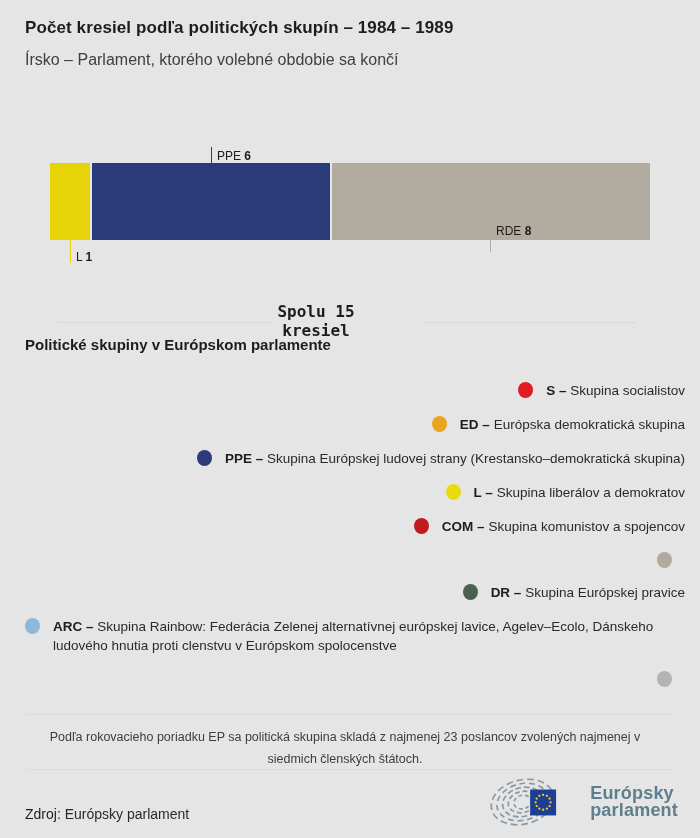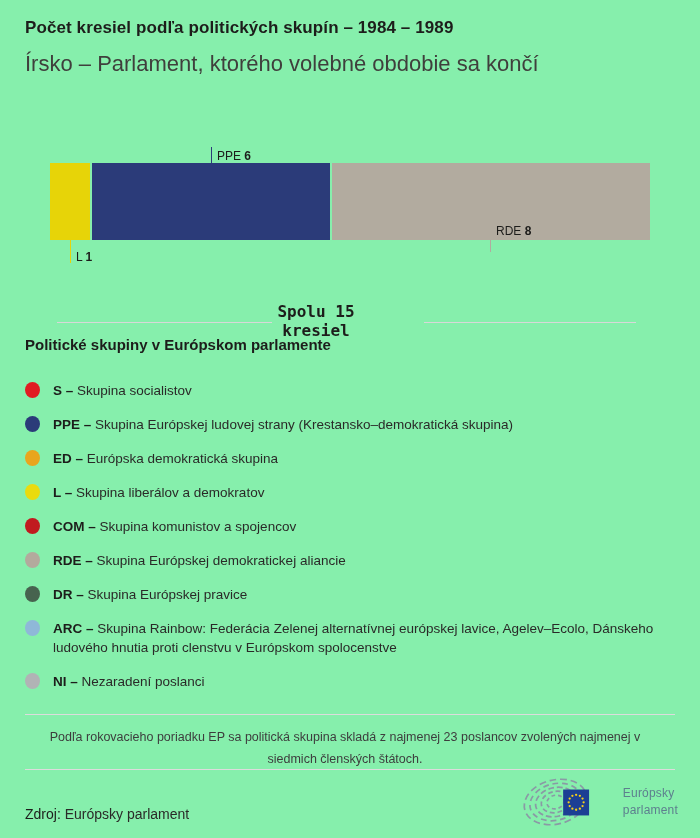--- a/index.html
+++ b/index.html
@@ -1,24 +1,24 @@
 <!DOCTYPE html>
 <html><head>
 <meta charset="utf-8">
 <style>
   * { margin:0; padding:0; box-sizing:border-box; }
   html,body { background:#ffffff; }
   .page {
-    position:relative; width:700px; height:838px; background:#86efac;
+    position:relative; width:700px; height:838px; background:#e5e5e5;
     font-family:"Liberation Sans", sans-serif; color:#1d1d1b; overflow:hidden;
   }
   
   .header { position:absolute; top:18px; left:25px; right:25px; }
   .title { font-size:17px; font-weight:bold; color:#1d1d1b; letter-spacing:0.1px; }
-  .subtitle { margin-top:13px; font-size:22px; font-weight:400; color:#3f3f3c; }
+  .subtitle { margin-top:13px; font-size:16px; font-weight:400; color:#3f3f3c; }
 
   
   .chart { position:absolute; top:140px; left:0; width:700px; height:160px;padding-left:45px; }
   .bar { position:absolute; left:50px; top:23px; width:600px; height:77px; display:flex; gap:2px; }
   .seg { height:100%; }
   .tick { position:absolute; width:1px; }
   .bar-label { position:absolute; font-size:12px; color:#1d1d1b; white-space:nowrap; }
   .bar-label b { font-weight:bold; }
   .tick-ppe { left:211px; top:7px; height:16px; background:#2b3b79; }
   .lbl-ppe  { left:217px; top:9px; }
@@ -33,36 +33,36 @@
   .summary-line.right { left:424px; width:212px; }
   .summary-text {
     position:absolute; top:302px; left:0; width:632px; text-align:center;
     font-family:"DejaVu Sans Mono", monospace; font-weight:bold;
     font-size:16px; line-height:19px; color:#1d1d1b;
   }
 
   
   .legend { position:absolute; top:336px; left:25px; width:660px; }
   .legend-heading { font-size:15px; font-weight:bold; color:#1d1d1b; margin-bottom:28px; }
-  .legend-item { display:flex; align-items:flex-start; margin-bottom:15px; }
+  .legend-item { display:flex; align-items:flex-start; margin-bottom:15px;justify-content:flex-end; }
   .dot { flex:0 0 auto; width:15px; height:16px; border-radius:50%; margin-right:13px; margin-top:1px; }
   .legend-text { font-size:13.5px; line-height:19px; color:#2a2a28; padding-top:0; }
   .legend-text b { font-weight:bold; color:#1d1d1b; }
 
   
   .hr { position:absolute; left:25px; width:650px; height:1px; background:#dcdcdc; }
   .hr1 { top:714px; }
   .hr2 { top:769px; }
   .note { position:absolute; top:726px; left:25px; width:640px; font-size:12.5px; line-height:22px; color:#3d3d3d;text-align:center; }
   .source { position:absolute; top:806px; left:25px; font-size:14px; color:#2a2a28; }
   .source b { font-weight:normal; color:#1d1d1b; }
 
   
   .logo { position:absolute; top:777px; right:22px; display:flex; align-items:center; }
-  .logo-text { margin-left:8px; font-size:12px; line-height:17px; font-weight:normal; color:#5d7f8e; letter-spacing:0.2px; }
+  .logo-text { margin-left:8px; font-size:18px; line-height:17px; font-weight:bold; color:#5d7f8e; letter-spacing:0.2px; }
 </style>
 </head>
 <body>
 
 <div class="page">
 
   <div class="header">
     <div class="title">Počet kresiel podľa politických skupín – 1984 – 1989</div>
     <div class="subtitle">Írsko – Parlament, ktorého volebné obdobie sa končí</div>
   </div>
@@ -93,57 +93,55 @@
 
   <div class="legend">
     <div class="legend-heading">Politické skupiny v Európskom parlamente</div>
 
     <div class="legend-item">
       <span class="dot" style="background-color: rgb(225, 27, 34);"></span>
       <span class="legend-text"><b>S –</b> <span>Skupina socialistov</span></span>
     </div>
 
     <div class="legend-item">
-      <span class="dot" style="background-color: rgb(43, 59, 121);"></span>
-      <span class="legend-text"><b>PPE –</b> <span>Skupina Európskej ludovej strany (Krestansko–demokratická skupina)</span></span>
+      <span class="dot" style="background-color: rgb(233, 165, 29);"></span>
+      <span class="legend-text"><b>ED –</b> <span>Európska demokratická skupina</span></span>
     </div>
 
     <div class="legend-item">
-      <span class="dot" style="background-color: rgb(233, 165, 29);"></span>
-      <span class="legend-text"><b>ED –</b> <span>Európska demokratická skupina</span></span>
+      <span class="dot" style="background-color: rgb(43, 59, 121);"></span>
+      <span class="legend-text"><b>PPE –</b> <span>Skupina Európskej ludovej strany (Krestansko–demokratická skupina)</span></span>
     </div>
 
     <div class="legend-item">
       <span class="dot" style="background-color: rgb(234, 219, 14);"></span>
       <span class="legend-text"><b>L –</b> <span>Skupina liberálov a demokratov</span></span>
     </div>
 
     <div class="legend-item">
       <span class="dot" style="background-color: rgb(193, 26, 31);"></span>
       <span class="legend-text"><b>COM –</b> <span>Skupina komunistov a spojencov</span></span>
     </div>
 
     <div class="legend-item">
       <span class="dot" style="background-color: rgb(179, 170, 157);"></span>
-      <span class="legend-text"><b>RDE –</b> <span>Skupina Európskej demokratickej aliancie</span></span>
     </div>
 
     <div class="legend-item">
       <span class="dot" style="background-color: rgb(71, 99, 79);"></span>
       <span class="legend-text"><b>DR –</b> <span>Skupina Európskej pravice</span></span>
     </div>
 
     <div class="legend-item">
       <span class="dot" style="background-color: rgb(143, 184, 216);"></span>
       <span class="legend-text"><b>ARC –</b> <span>Skupina Rainbow: Federácia Zelenej alternatívnej európskej lavice, Agelev–Ecolo, Dánskeho ludového hnutia proti clenstvu v Európskom spolocenstve</span></span>
     </div>
 
     <div class="legend-item">
       <span class="dot" style="background-color: rgb(177, 179, 181);"></span>
-      <span class="legend-text"><b>NI –</b> <span>Nezaradení poslanci</span></span>
     </div>
   </div>
 
   <div class="hr hr1"></div>
   <div class="note">Podľa rokovacieho poriadku EP sa politická skupina skladá z najmenej 23 poslancov zvolených najmenej v siedmich členských štátoch.</div>
   <div class="hr hr2"></div>
 
   <div class="source"><b>Zdroj:</b> <span>Európsky parlament</span></div>
 
   <div class="logo">

